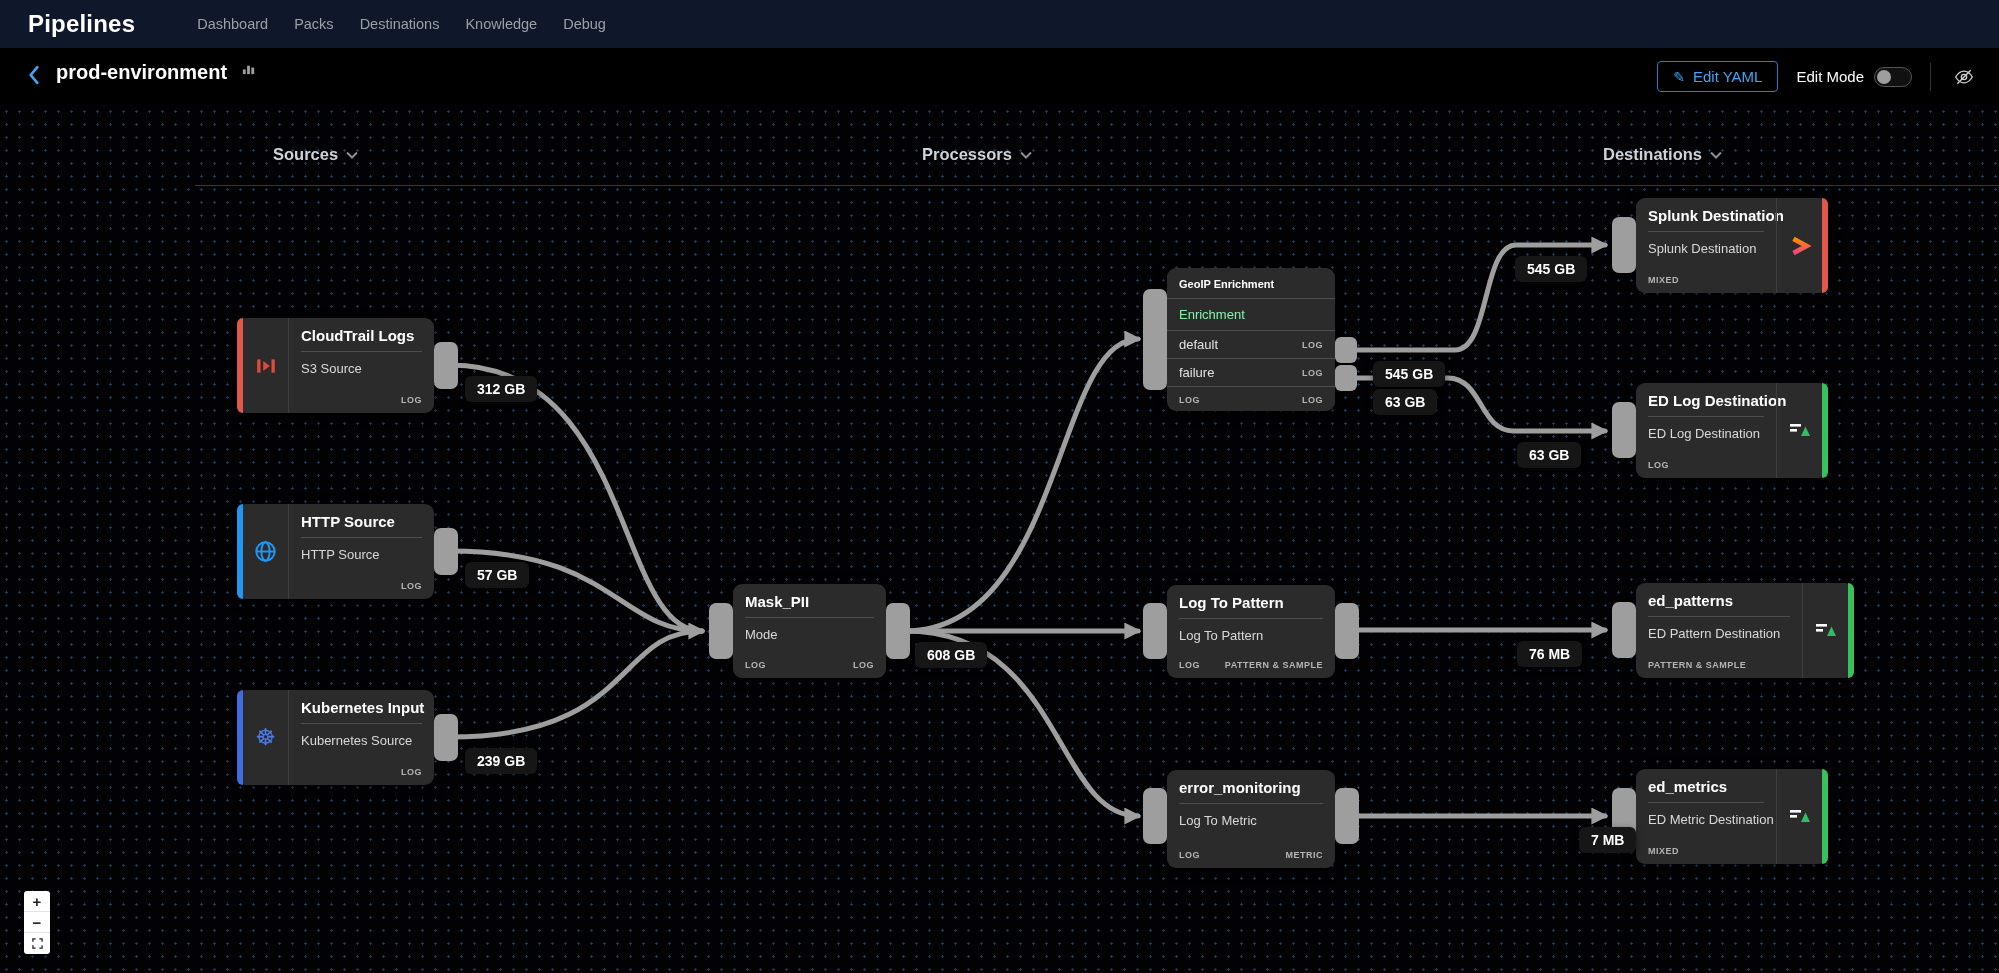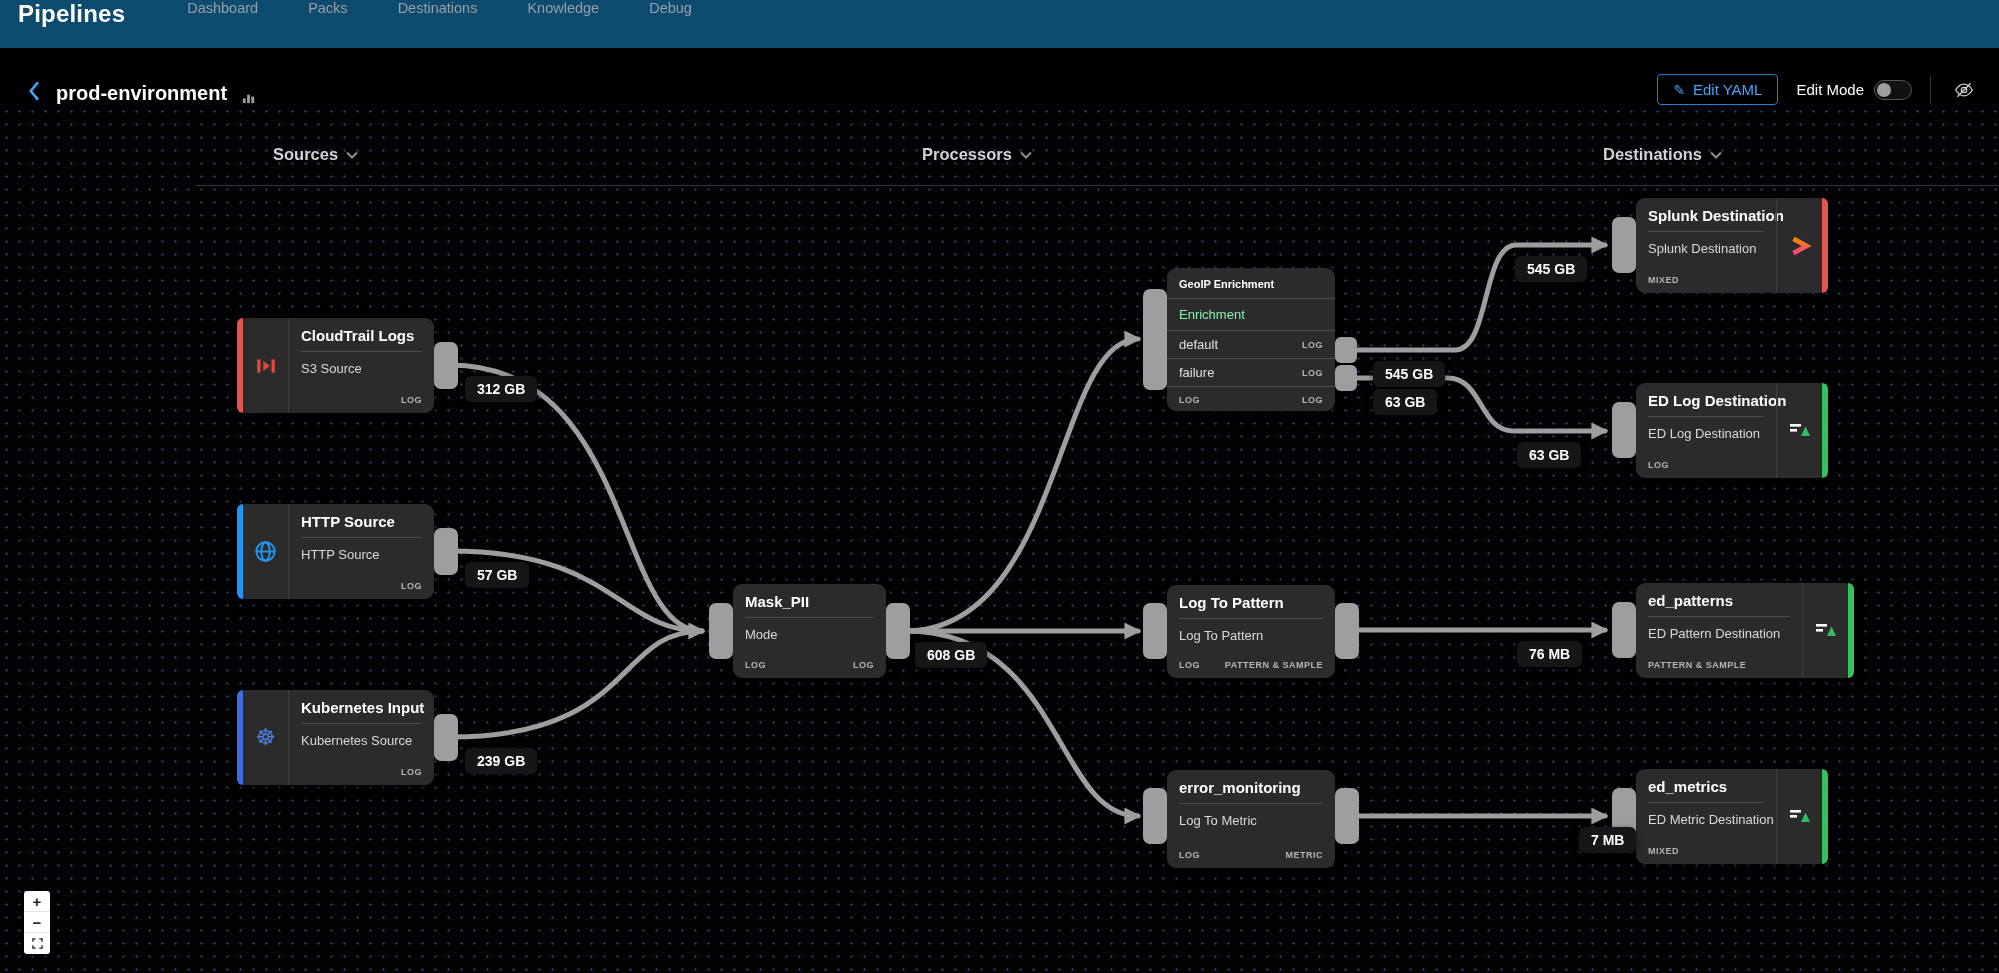--- a/index.html
+++ b/index.html
@@ -1,26 +1,26 @@
 <!DOCTYPE html>
 <html><head>
 <meta charset="utf-8">
 <style>
   * { margin:0; padding:0; box-sizing:border-box; }
   html,body { width:1999px; height:973px; background:#000; overflow:hidden;
     font-family:"Liberation Sans", sans-serif; }
 
   
-  .nav { height:48px; background:#0c4a6e; display:flex; align-items:flex-start; padding:0 18px; }
+  .nav { height:48px; background:#0f172a; display:flex; align-items:center; padding:0 28px; }
   .brand { color:#fff; font-size:24px; font-weight:700; letter-spacing:.2px; margin-right:62px; cursor:pointer; }
-  .nav-items { display:flex; list-style:none; gap:50px; }
+  .nav-items { display:flex; list-style:none; gap:26px; }
   .nav-items li { color:#9aa0a6; font-size:14.5px; cursor:pointer; }
 
   
-  .toolbar { height:57px; background:#000; display:flex; align-items:flex-end; padding:0 20px; }
+  .toolbar { height:57px; background:#000; display:flex; align-items:flex-start; padding:13px 20px; }
   .back-btn { width:28px; height:28px; display:flex; align-items:center; justify-content:center; cursor:pointer; }
   .pipe-title { color:#fff; font-size:20px; font-weight:700; margin:0 14px 0 8px; }
   .chart-ico { display:flex; align-items:center; }
   .toolbar-right { margin-left:auto; display:flex; align-items:center; gap:18px; }
   .edit-yaml { display:flex; align-items:center; gap:8px; border:1px solid #1f7fd4; color:#42a5f5;
     background:transparent; font-size:15px; padding:6px 15px; border-radius:4px; cursor:pointer; font-weight:500; }
   .edit-yaml .pencil { font-size:14px; }
   .edit-mode { display:flex; align-items:center; gap:10px; color:#fff; font-size:15px; }
   .toggle { width:38px; height:20px; border:1px solid #555; border-radius:12px; background:#111;
     position:relative; cursor:pointer; }

